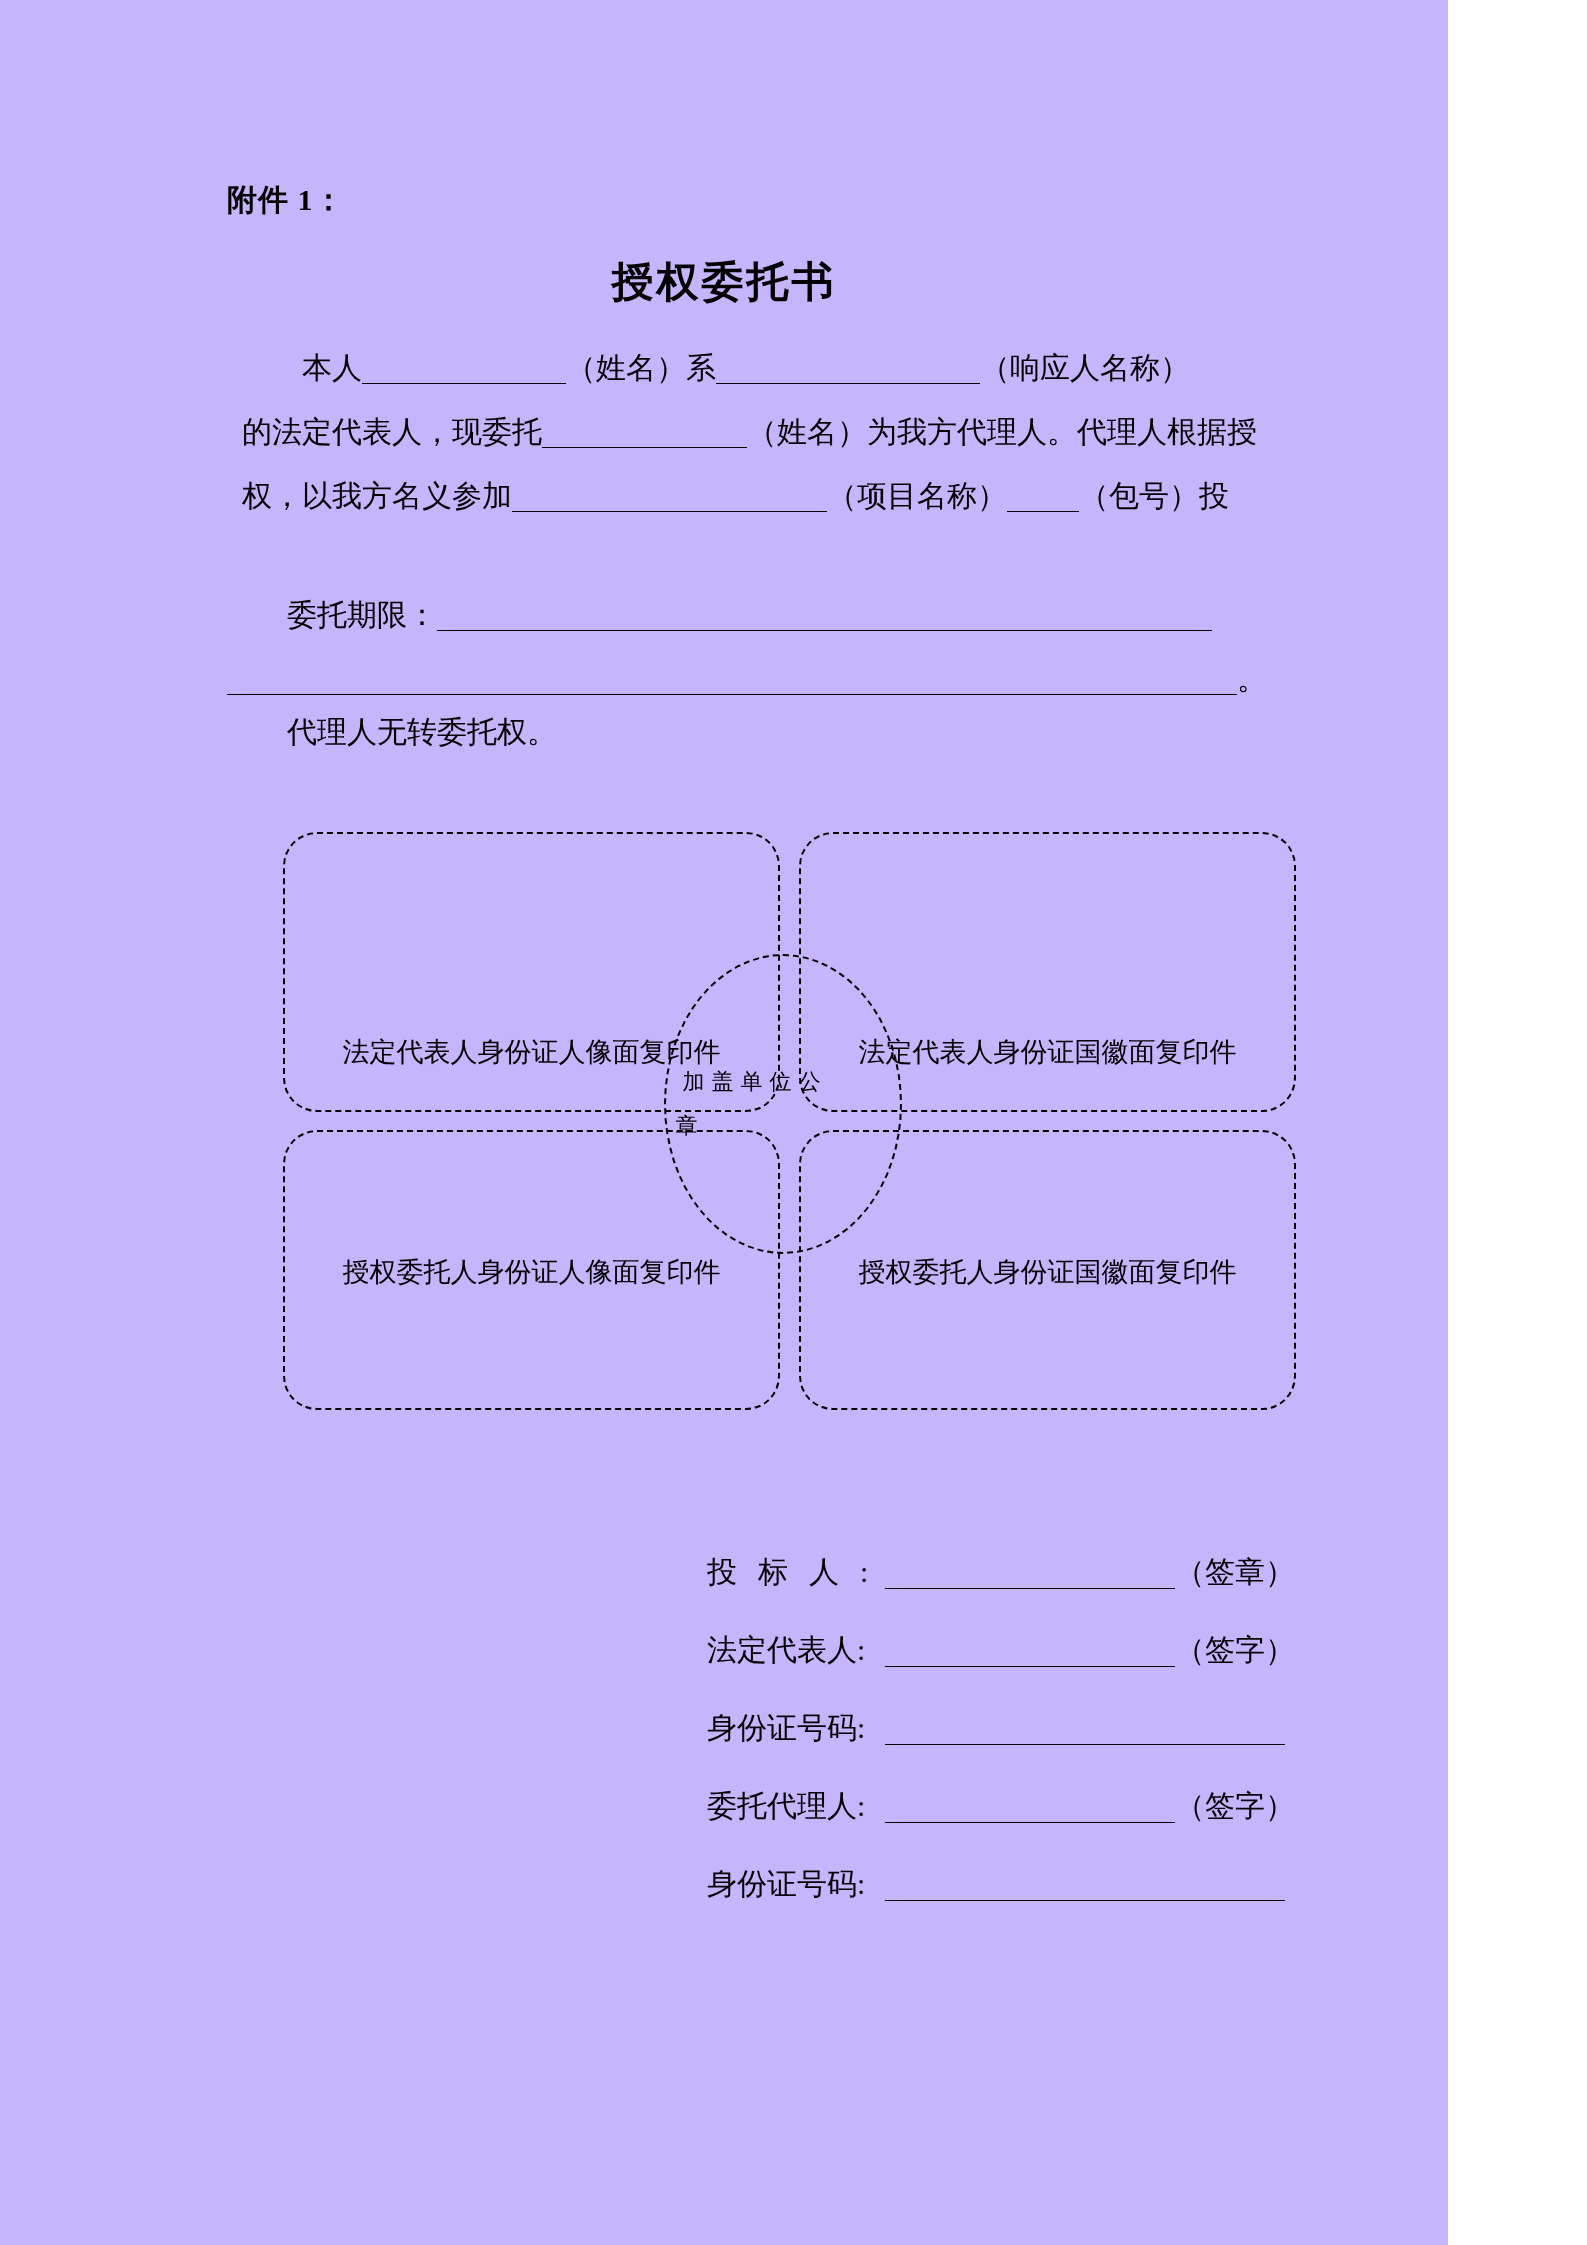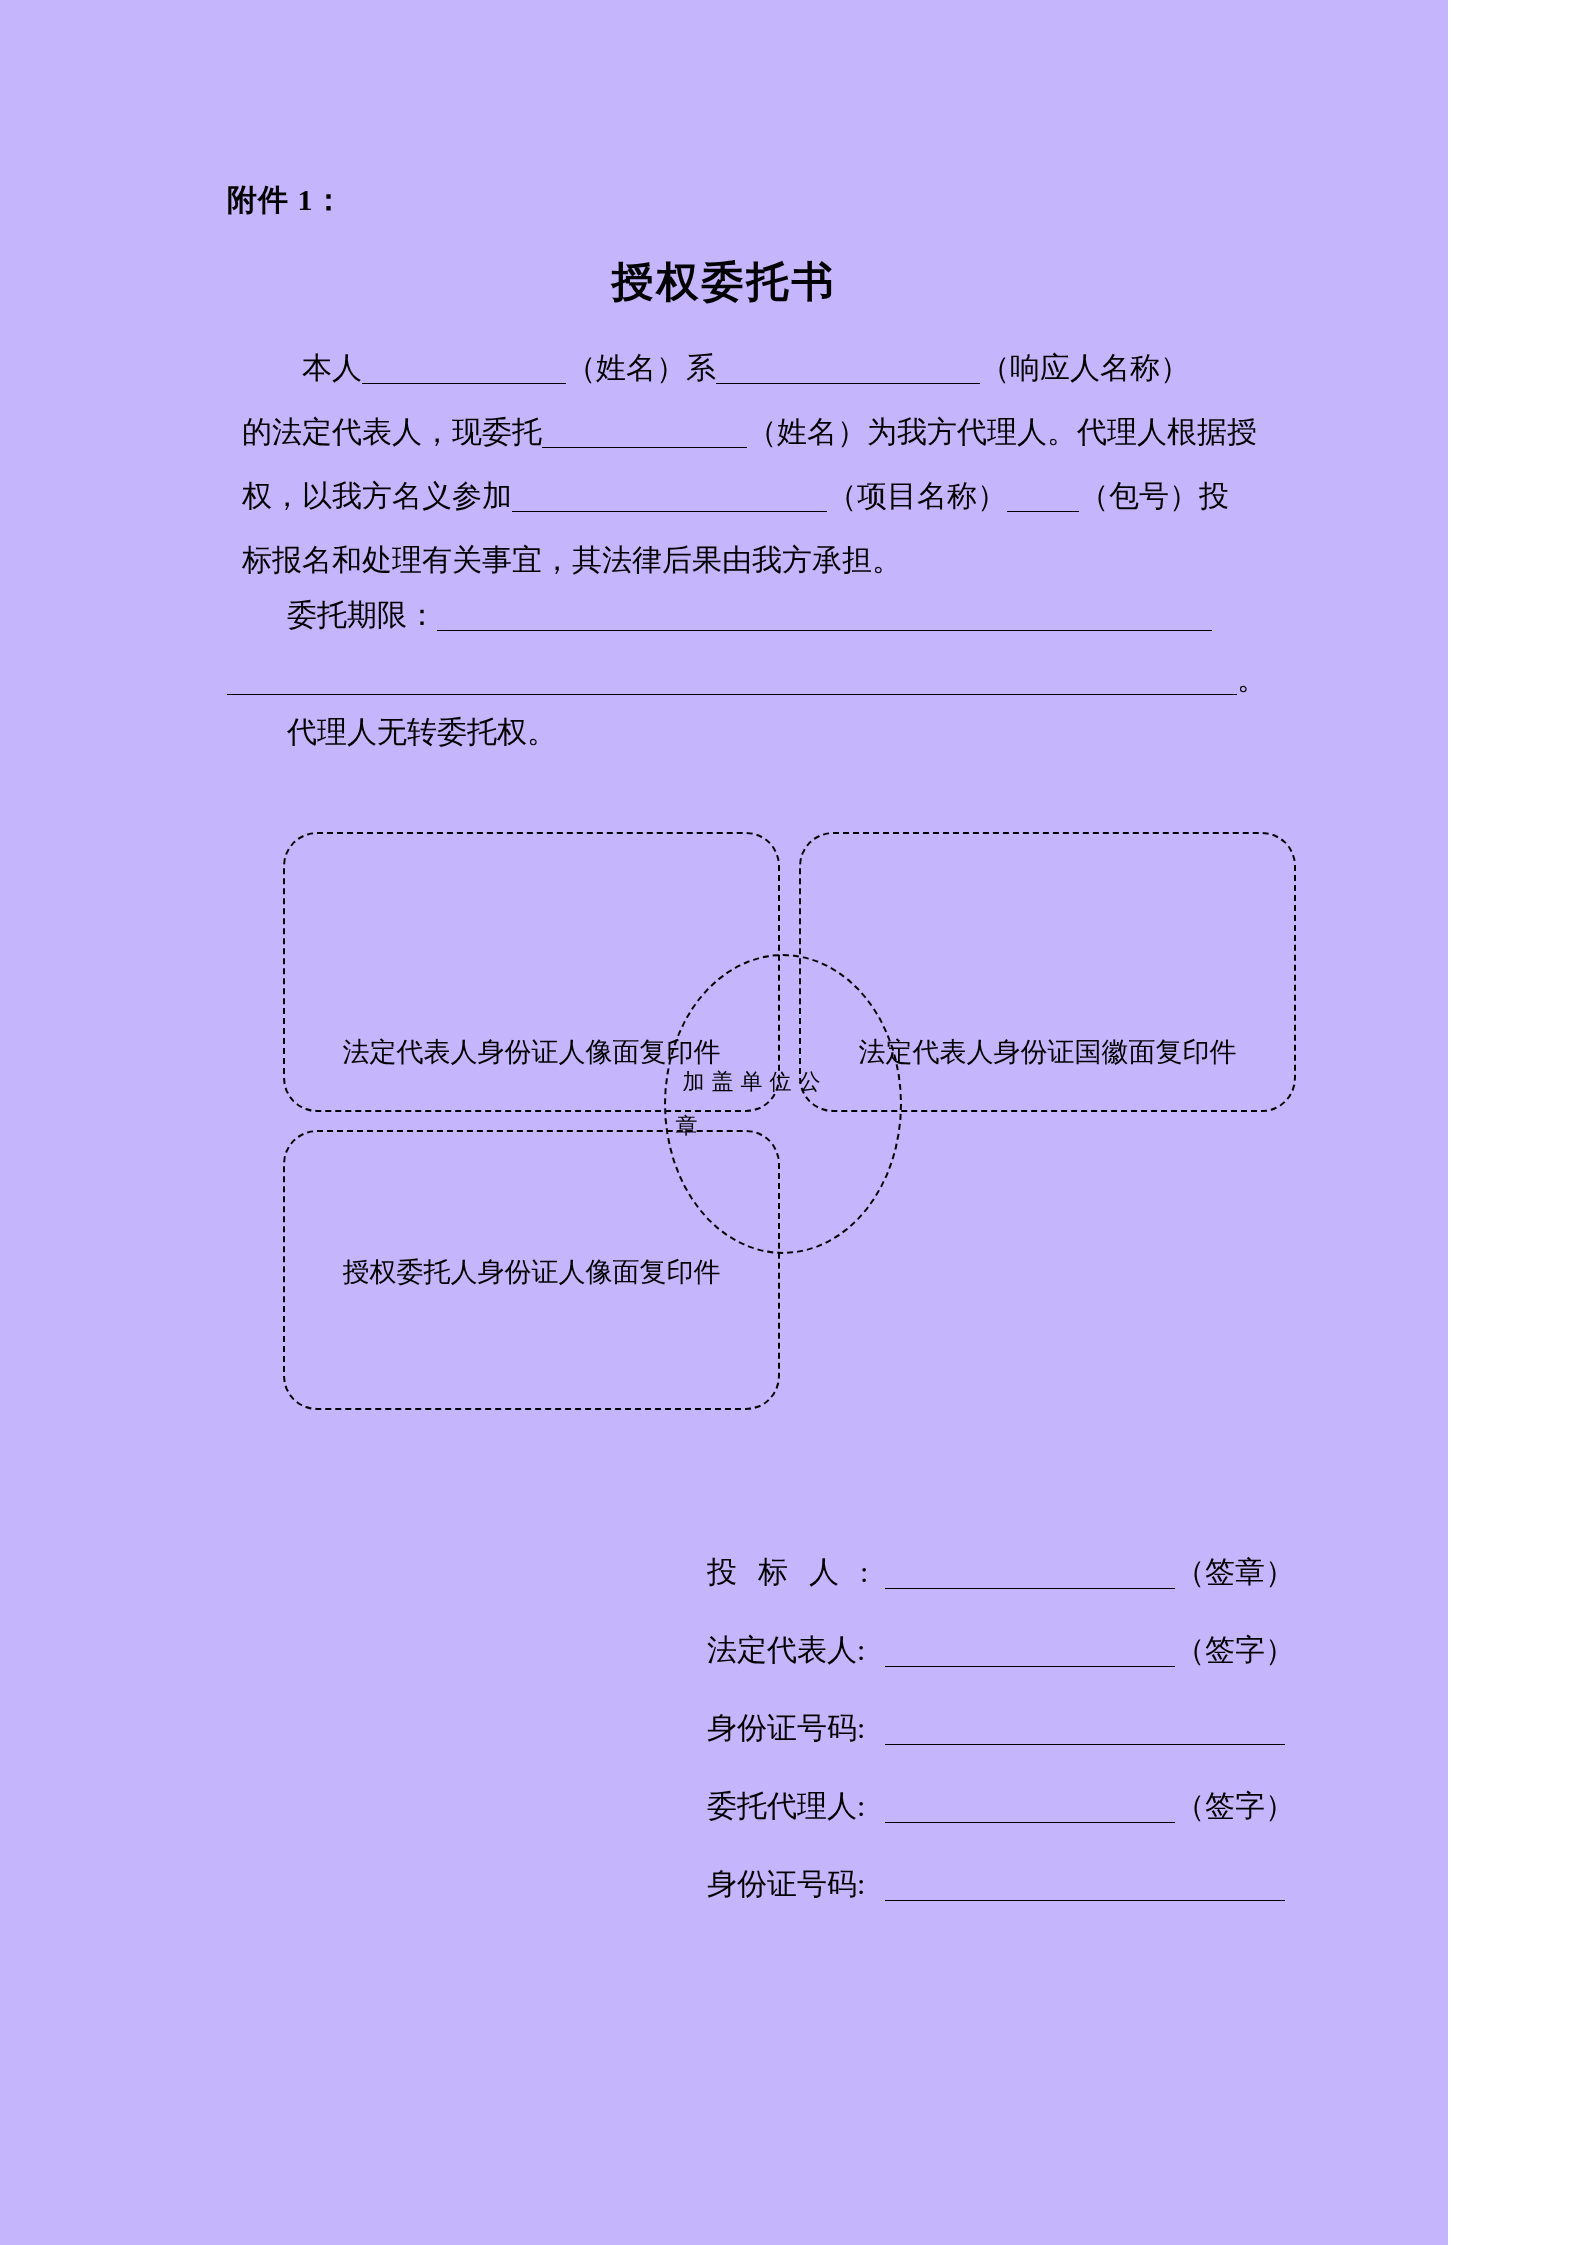--- a/index.html
+++ b/index.html
@@ -227,21 +227,20 @@
   <div class="doc-title">授权委托书</div>
 
   <div class="body-block">
 
     <div class="para-line indent"><span>本人</span><span class="blank b-name"></span><span>（姓名）系</span><span class="blank b-bidder"></span><span>（响应人名称）</span></div>
 
     <div class="para-line"><span>的法定代表人，现委托</span><span class="blank b-agent"></span><span>（姓名）为我方代理人。代理人根据授</span></div>
 
     <div class="para-line"><span>权，以我方名义参加</span><span class="blank b-project"></span><span>（项目名称）</span><span class="blank b-lot"></span><span>（包号）投</span></div>
 
-    <div class="para-line">标报名和处理有关事宜，其法律后果由我方承担。</div>
   </div>
 
   <div class="term-block">
     <div class="term-row-1"><span>委托期限：</span><span class="term-rule-1"></span></div>
     <div class="term-row-2"><span class="term-rule-2"></span><span>。</span></div>
   </div>
 
   <div class="no-subdelegate">代理人无转委托权。</div>
 
   <div class="cards-area">
@@ -251,20 +250,23 @@
     </div>
 
     <div class="card-box card-tr">
       <div class="card-label">法定代表人身份证国徽面复印件</div>
     </div>
 
     <div class="card-box card-bl">
       <div class="card-label">授权委托人身份证人像面复印件</div>
     </div>
 
+    <div class="card-box card-br">
+      <div class="card-label">授权委托人身份证国徽面复印件</div>
+    </div>
 
     <div class="seal-circle">
       <div class="seal-text">
         <span class="seal-line-1">加盖单位公</span>
         <span class="seal-line-2">章</span>
       </div>
     </div>
   </div>
 
   <div class="sign-block">

